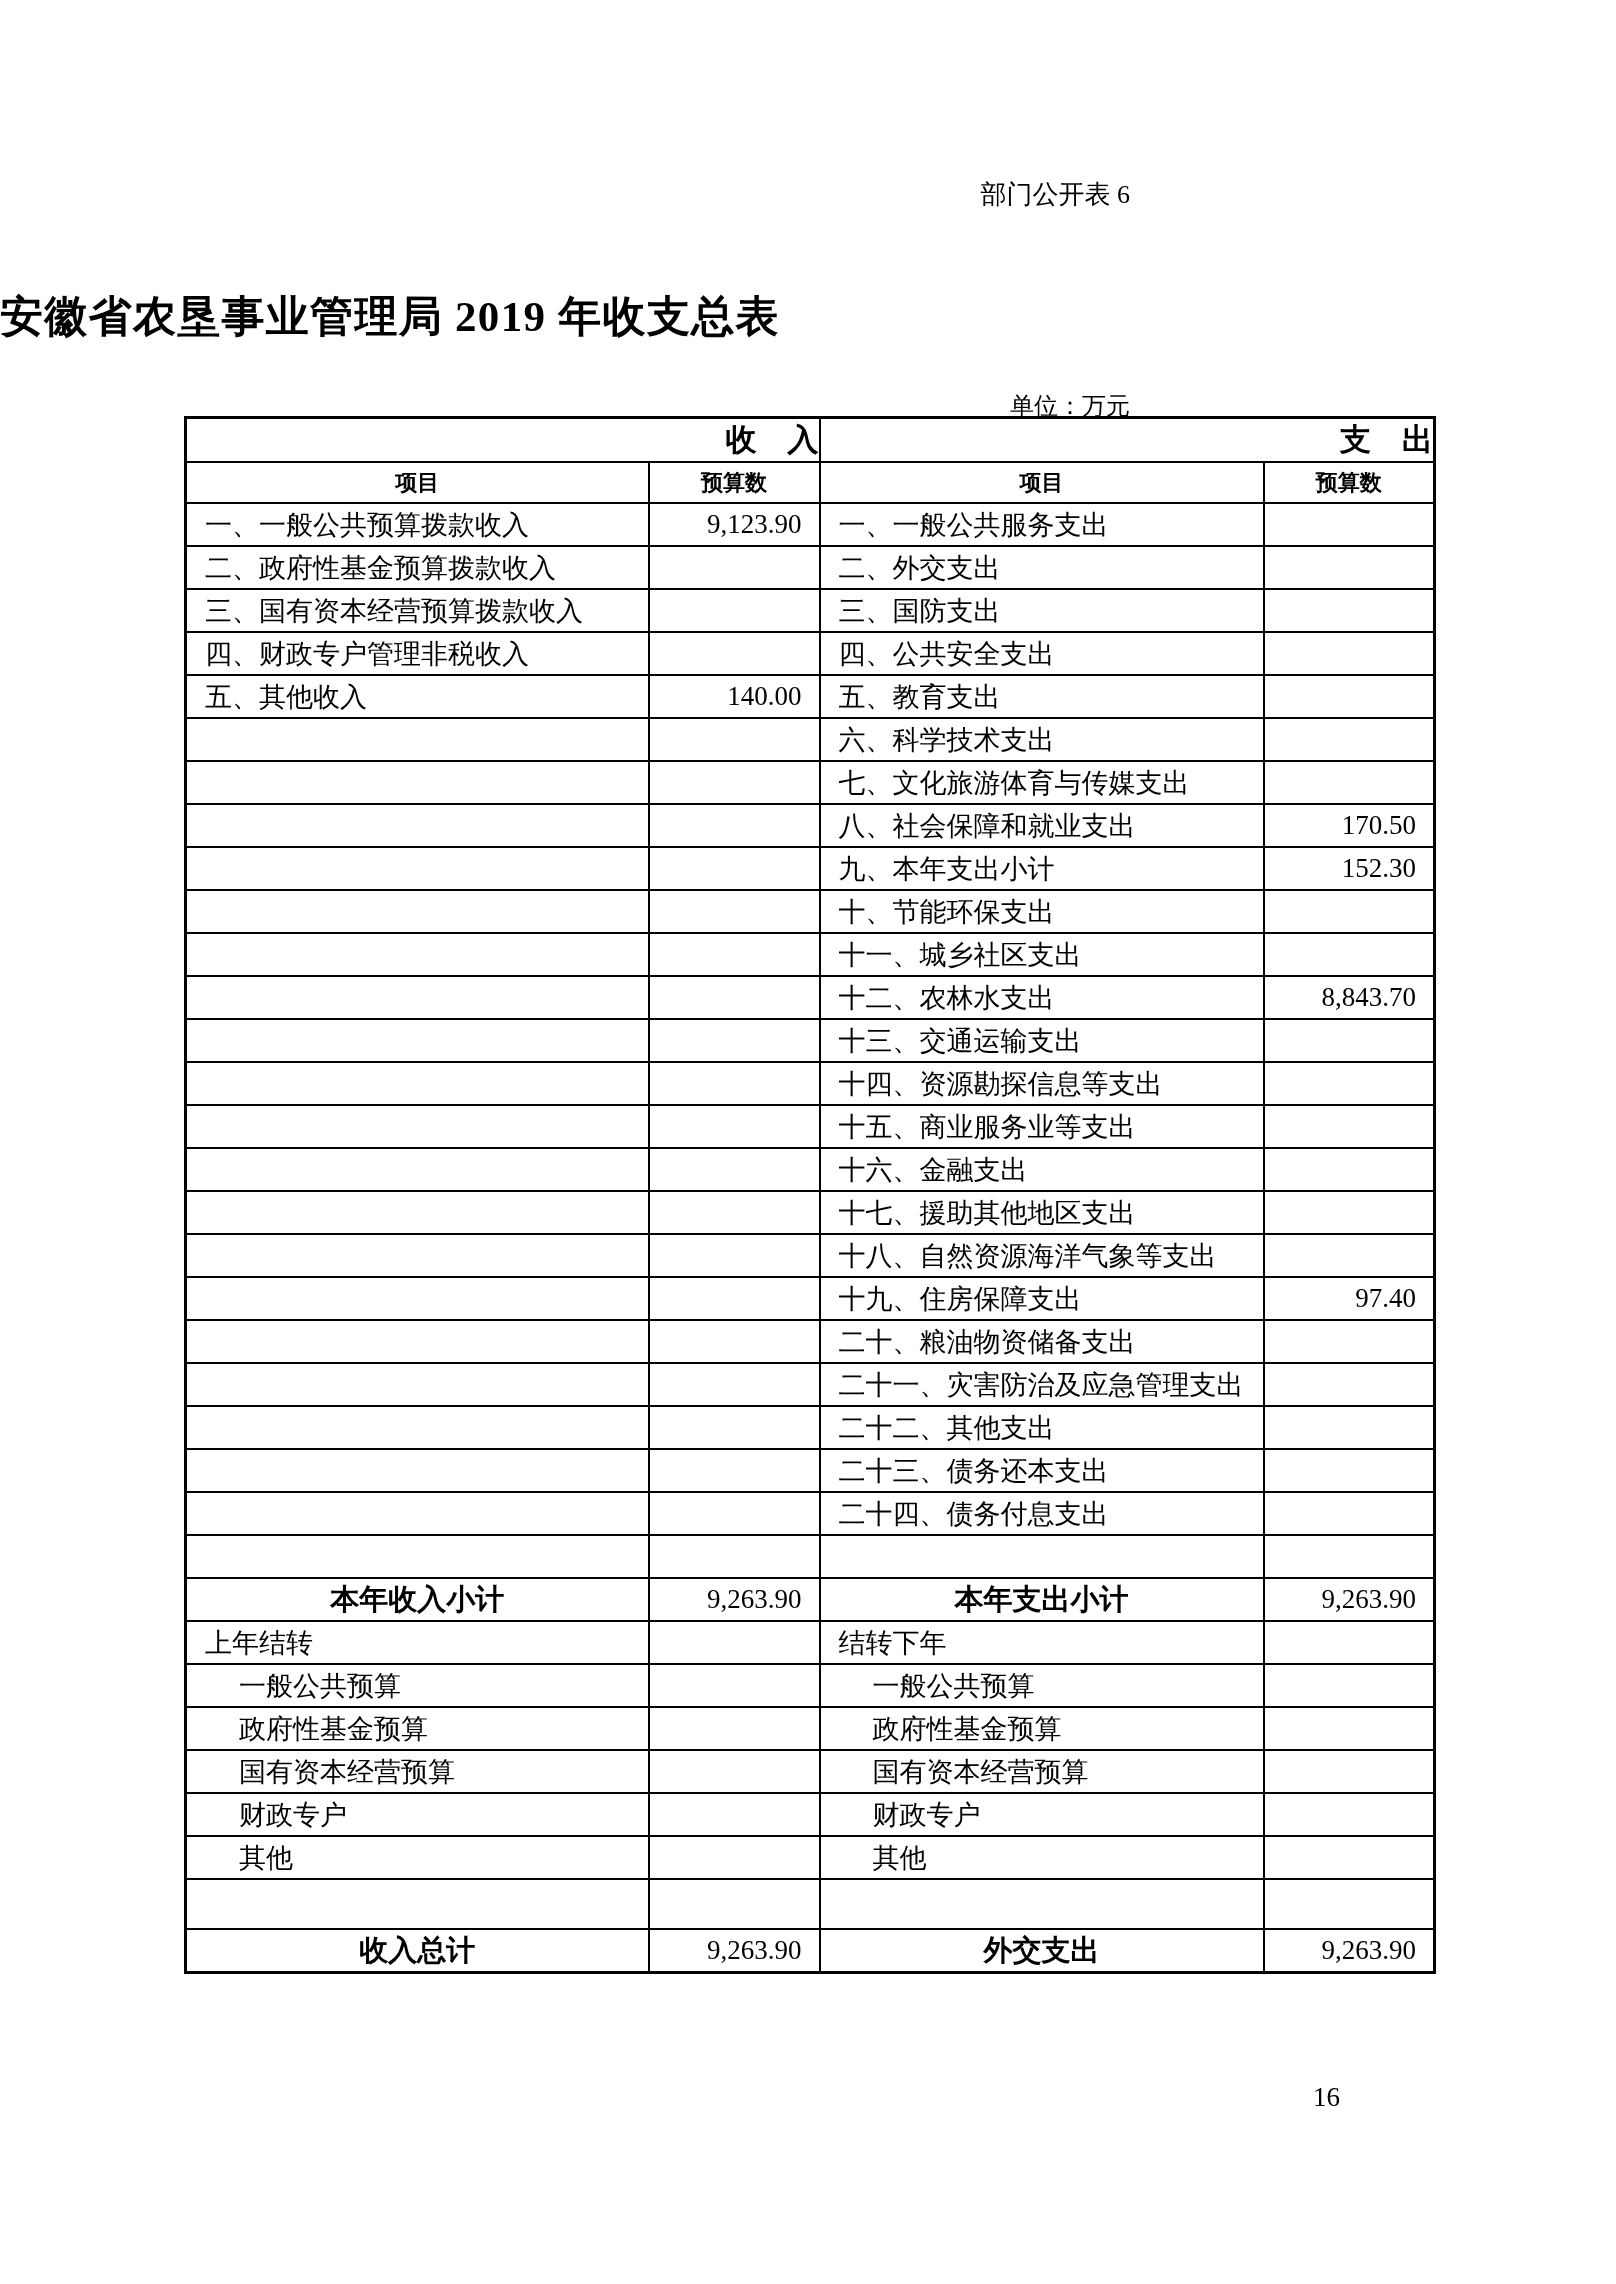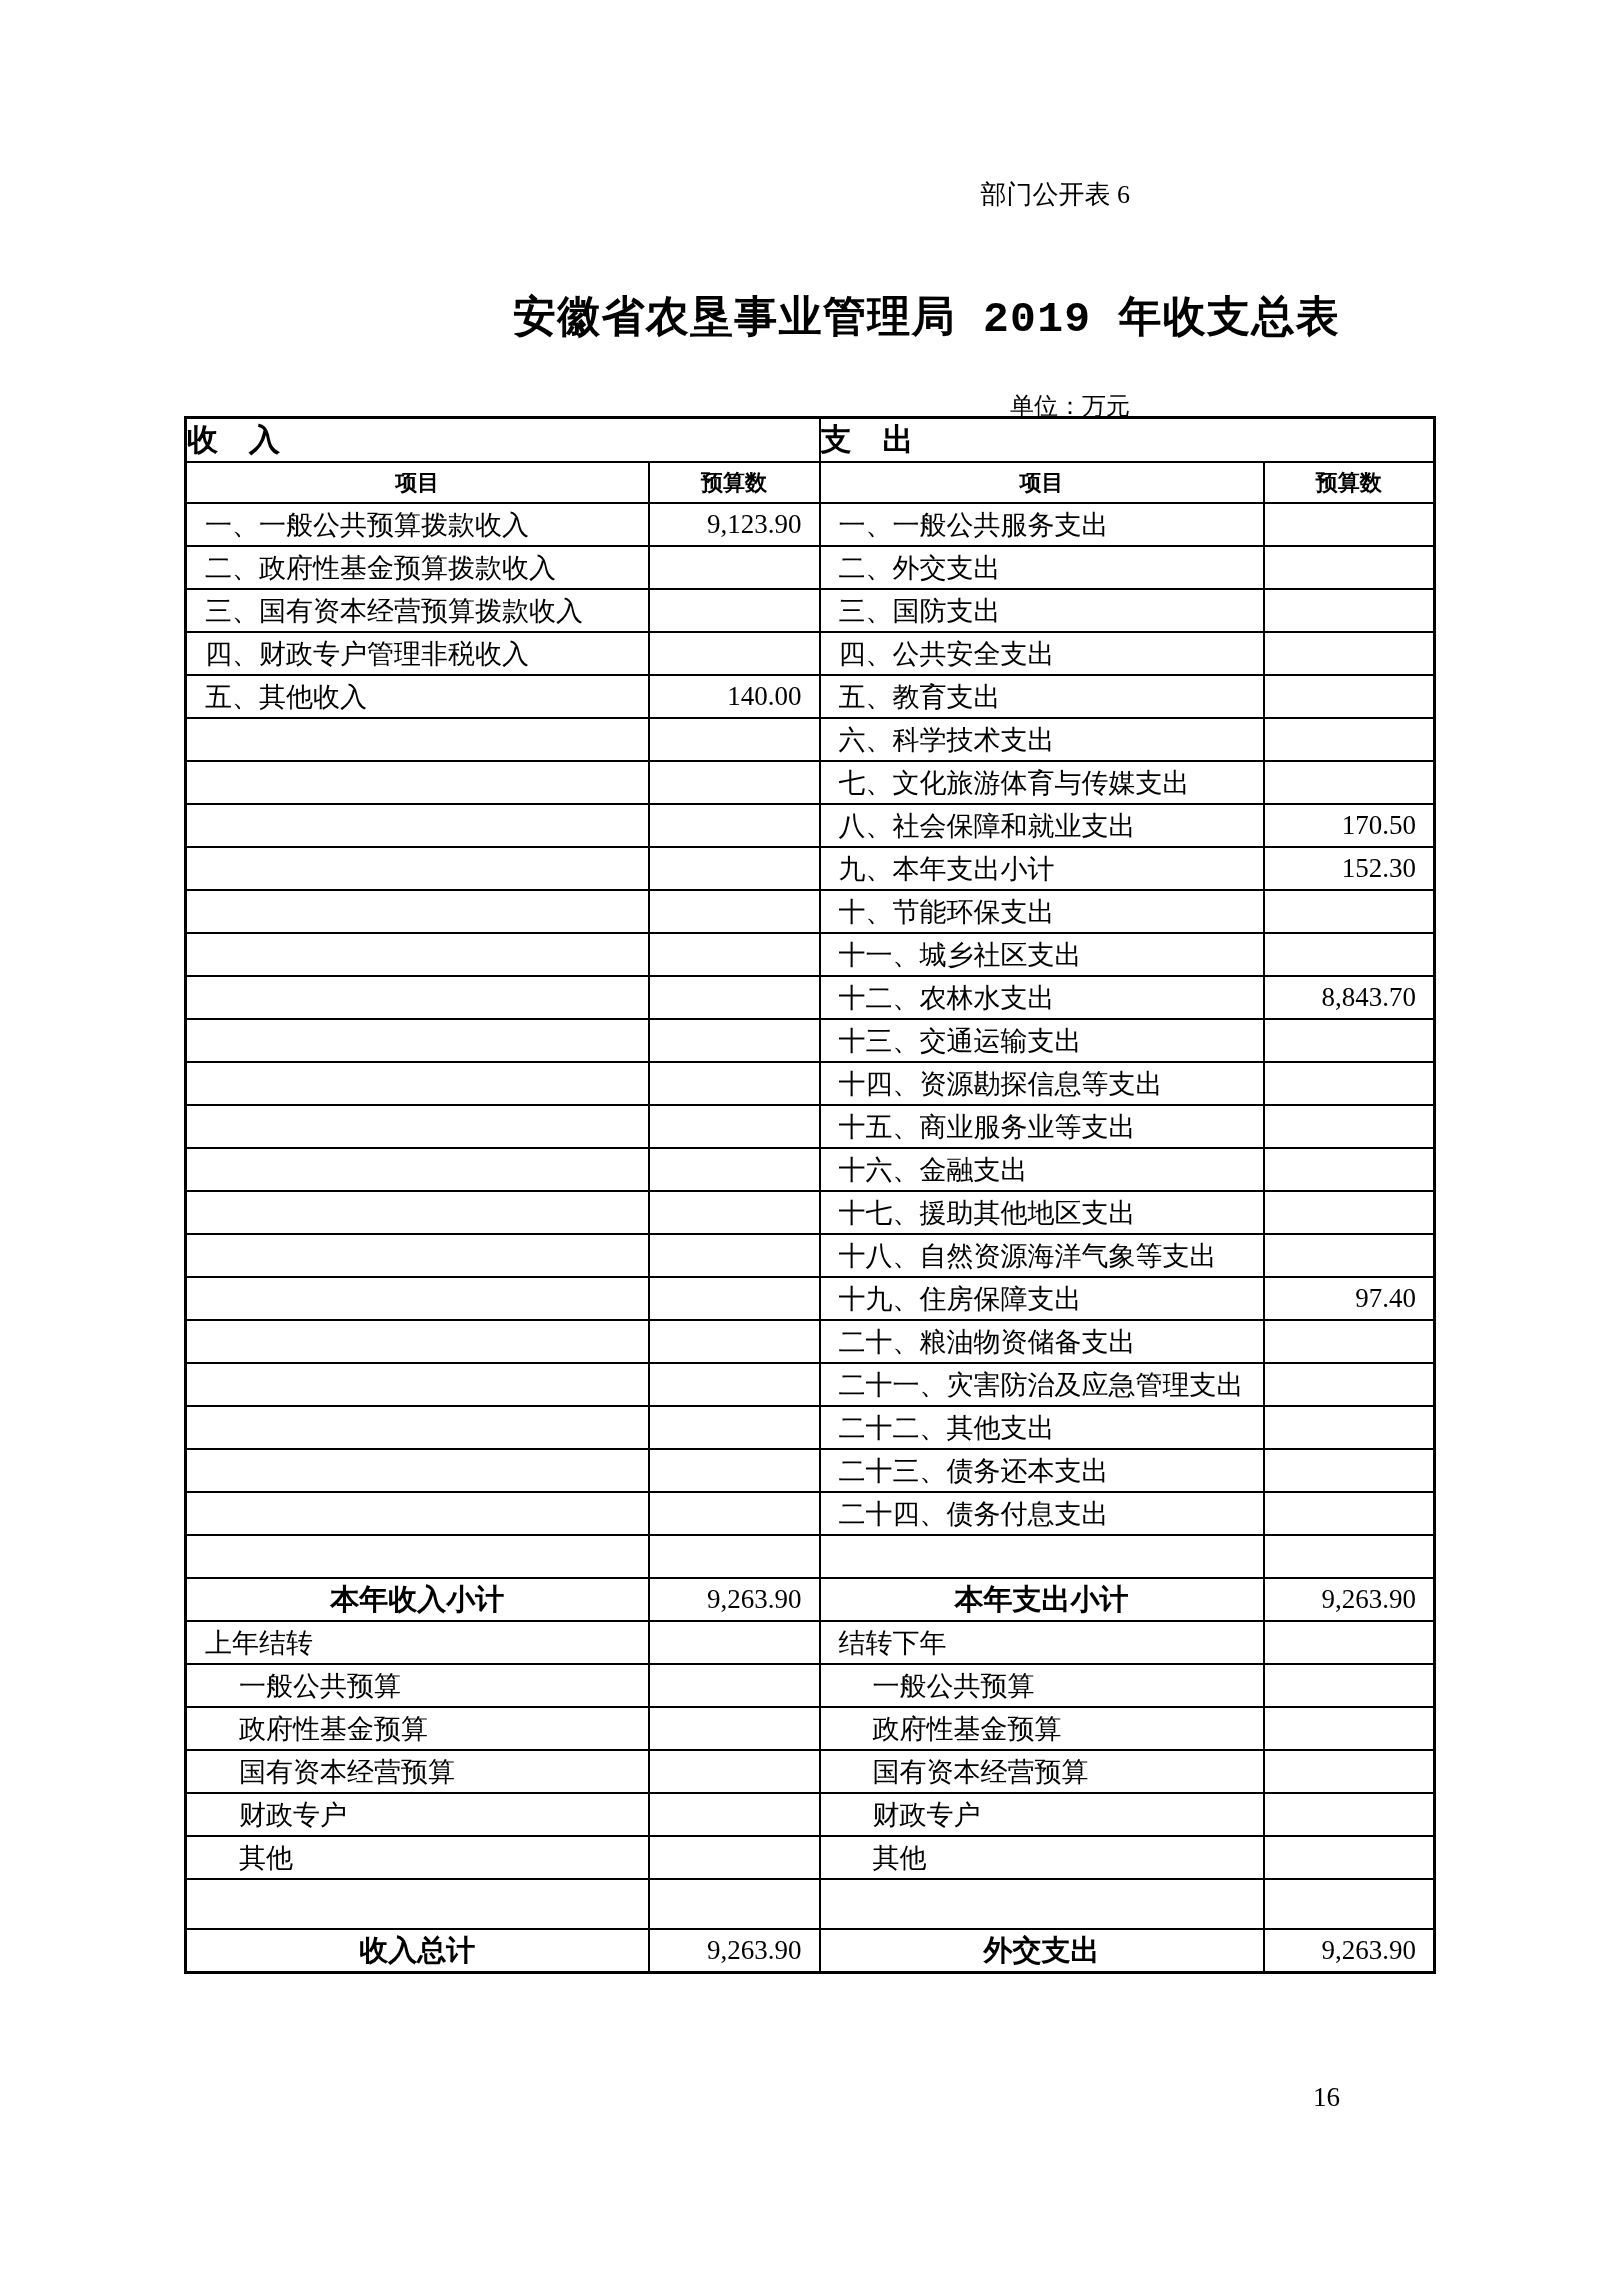--- a/index.html
+++ b/index.html
@@ -22,26 +22,25 @@
     font-size: 26px;
     line-height: 1.1;
     white-space: nowrap;
   }
   .title {
     position: absolute;
     top: 288px;
     left: 0;
     width: 100%;
     margin: 0;
-    text-align: right;
+    text-align: left;
     font-size: 43px;
     font-weight: bold;
     letter-spacing: 1.3px;
     white-space: nowrap;
-    font-family: Liberation Mono, monospace;
   }
   .unit-label {
     position: absolute;
     top: 365px;
     right: 210px;
     font-size: 24px;
     line-height: 1.1;
     white-space: nowrap;
     margin-top: 28px;
   }
@@ -60,21 +59,21 @@
     vertical-align: middle;
     overflow: hidden;
     white-space: nowrap;
     font-size: 27px;
     padding: 0;
   }
   tr.section-row th {
     height: 42px;
     font-size: 31px;
     font-weight: bold;
-    text-align: left;
+    text-align: right;
   }
   tr.col-header-row th {
     height: 39px;
     font-size: 22px;
     font-weight: bold;
     text-align: center;
   }
   tbody td { height: 41px; }
   td.cell-item {
     text-align: left;

